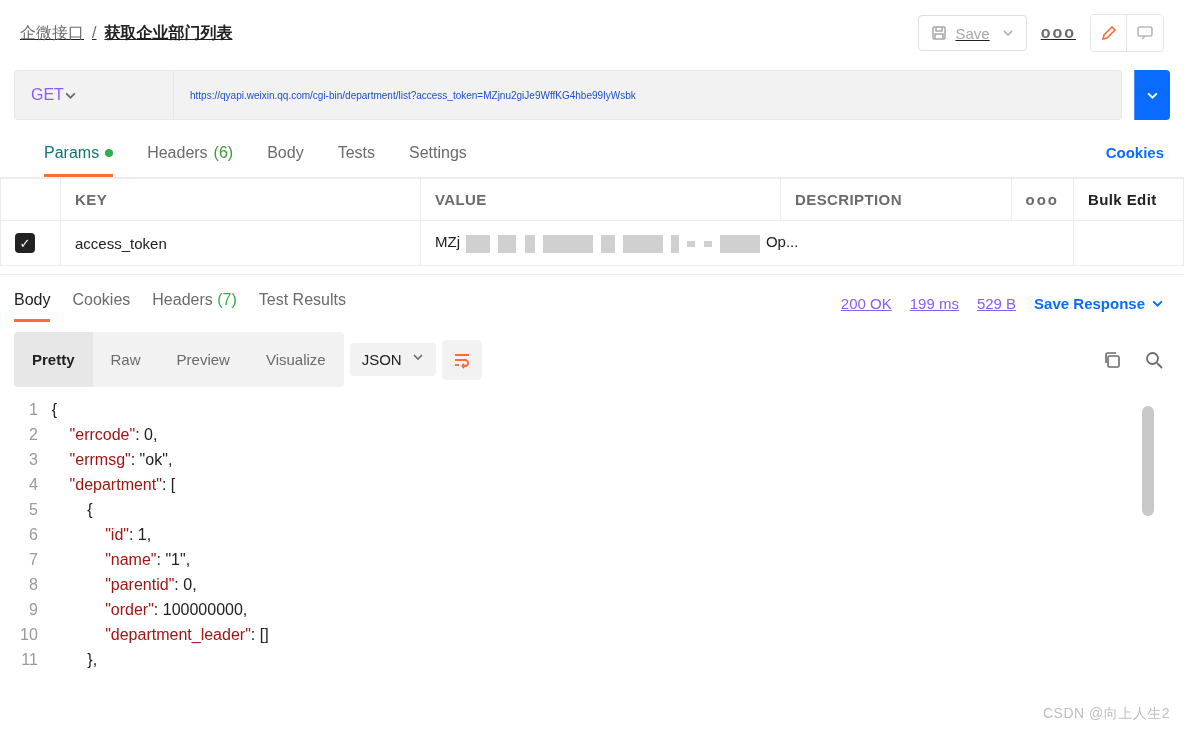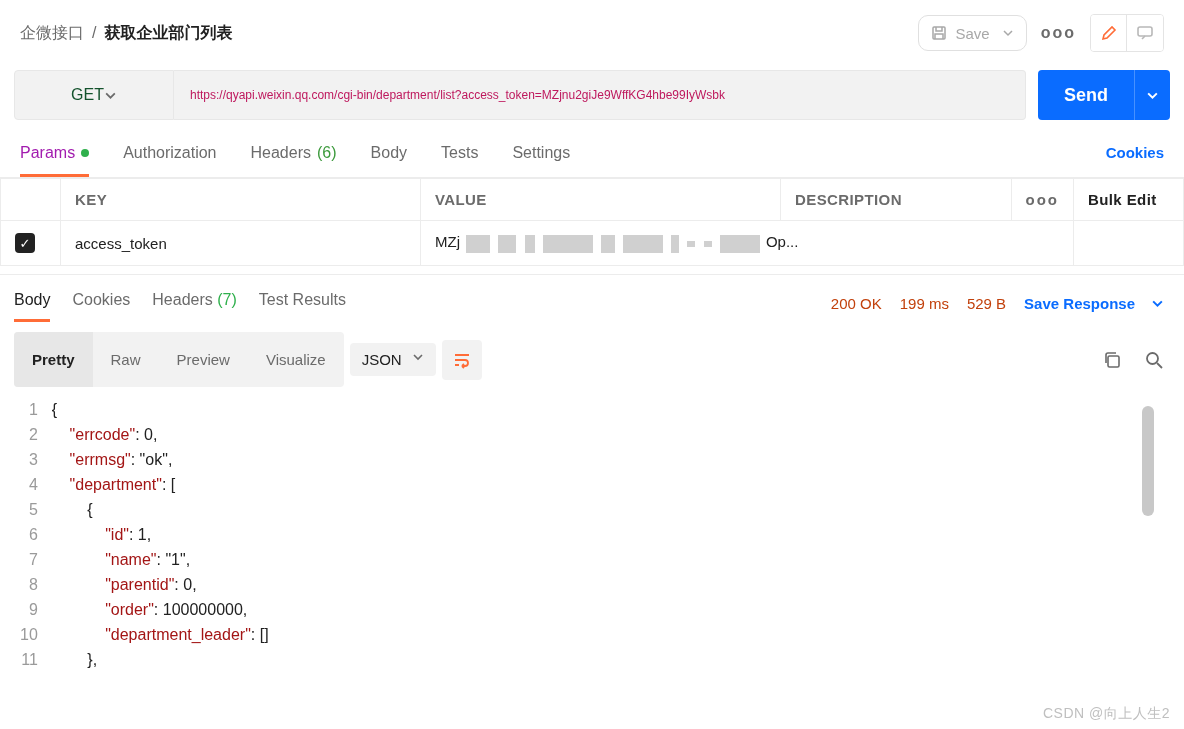--- a/index.html
+++ b/index.html
@@ -1,44 +1,44 @@
 <!DOCTYPE html>
 <html><head>
 <meta charset="utf-8">
 <style>
 * { box-sizing: border-box; margin: 0; padding: 0; font-family: -apple-system, BlinkMacSystemFont, "Segoe UI", Helvetica, Arial, sans-serif; }
 body { background: #fff; color: #212121; width: 1184px; height: 729px; overflow: hidden; }
 
 
-.top-row { display: flex; align-items: center; justify-content: space-between; padding: 14px 20px 14px 20px; }
+.top-row { display: flex; align-items: center; justify-content: space-between; padding: 14px 20px 14px 20px; text-decoration: underline; }
 .breadcrumb { display: flex; align-items: center; gap: 8px; font-size: 16px; color: #6b6b6b; }
 .breadcrumb .current { font-weight: 700; color: #212121; }
 .top-actions { display: flex; align-items: center; gap: 14px; }
 .btn { display: inline-flex; align-items: center; gap: 8px; border: 1px solid #d0d0d0; background: #fff; color: #6b6b6b; height: 36px; padding: 0 12px; border-radius: 4px; font-size: 15px; cursor: pointer; }
-.btn.disabled { background: #fff; border-color: #e0e0e0; color: #a8a8a8; border-radius: 10px; }
+.btn.disabled { background: #fff; border-color: #e0e0e0; color: #a8a8a8; }
 .btn .caret { margin-left: 4px; }
 .icon-btn { width: 36px; height: 36px; display: inline-flex; align-items: center; justify-content: center; border: 1px solid #e0e0e0; border-radius: 4px; background: #fff; cursor: pointer; }
 .dots { letter-spacing: 2px; color: #6b6b6b; cursor: pointer; font-weight: 700; }
 .pair { display: flex; gap: 0; border: 1px solid #e4e4e4; border-radius: 4px; overflow: hidden; }
 .pair .icon-btn { border: none; border-right: 1px solid #e4e4e4; border-radius: 0; }
 .pair .icon-btn:last-child { border-right: none; }
 
 
 .url-row { display: flex; gap: 12px; padding: 4px 14px 18px 14px; align-items: stretch; }
-.method-box { display: flex; align-items: center; justify-content: center; width: 160px; background: #f2f2f2; border: 1px solid #e7e7e7; border-radius: 4px 0 0 4px; padding: 0 16px; font-size: 16px; color: #14532d; cursor: pointer; }
-.url-input { flex: 1; background: #f2f2f2; border: 1px solid #e7e7e7; border-left: none; border-radius: 0 4px 4px 0; padding: 0 16px; font-size: 12px; color: #be185d; outline: none; height: 50px; margin-left: -12px; }
+.method-box { display: flex; align-items: center; justify-content: flex-start; width: 160px; background: #f2f2f2; border: 1px solid #e7e7e7; border-radius: 4px 0 0 4px; padding: 0 16px; font-size: 16px; color: #8b5cf6; cursor: pointer; }
+.url-input { flex: 1; background: #f2f2f2; border: 1px solid #e7e7e7; border-left: none; border-radius: 0 4px 4px 0; padding: 0 16px; font-size: 10px; color: #1d4ed8; outline: none; height: 50px; margin-left: -12px; }
 .send-group { display: flex; }
 .send-btn { background: #0a6cff; color: #fff; border: none; border-radius: 4px 0 0 4px; height: 50px; padding: 0 26px; font-size: 18px; font-weight: 600; cursor: pointer; }
 .send-caret { background: #0a6cff; color: #fff; border: none; border-left: 1px solid rgba(255,255,255,.25); border-radius: 0 4px 4px 0; width: 36px; height: 50px; display: inline-flex; align-items: center; justify-content: center; cursor: pointer; }
 
 
 .tabs-row { display: flex; align-items: center; justify-content: space-between; padding: 0 20px; border-bottom: 1px solid #ececec; }
 .tabs { display: flex; gap: 34px; }
 .tab { font-size: 16px; color: #6b6b6b; padding: 6px 0 12px 0; cursor: pointer; display: inline-flex; gap: 6px; align-items: center; border-bottom: 3px solid transparent; }
-.tab.active { color: #a21caf; border-bottom-color: #ff6c37; }
+.tab.active { color: #0f766e; border-bottom-color: #ff6c37; margin-left: 24px; }
 .tab .count { color: #3c9a3c; }
 .tab .dot-green { width: 8px; height: 8px; border-radius: 50%; background: #2fb04c; display: inline-block; }
 .cookies-link { color: #0a6cff; font-size: 15px; font-weight: 600; cursor: pointer; padding-bottom: 10px; }
 
 
 .params-table { width: 100%; border-collapse: collapse; }
 .params-table th, .params-table td { border: 1px solid #ececec; text-align: left; font-size: 15px; padding: 12px 14px; color: #6b6b6b; margin-top: 22px; }
 .params-table th { font-weight: 700; color: #6b6b6b; letter-spacing: .4px; }
 .params-table td { color: #212121; }
 .col-check { width: 60px; text-align: center; }
@@ -50,22 +50,22 @@
 .chk { width: 20px; height: 20px; border-radius: 4px; background: #222; display: inline-flex; align-items: center; justify-content: center; color: #fff; font-size: 13px; }
 .redact { display: inline-block; height: 18px; background: #d0d0d0; vertical-align: middle; margin: 0 2px; }
 .bulk-link { color: #212121; font-weight: 600; cursor: pointer; }
 
 
 .resp-row { display: flex; align-items: center; justify-content: space-between; padding: 10px 20px 0 14px; border-top: 1px solid #ececec; margin-top: 8px; }
 .resp-tabs { display: flex; gap: 22px; align-items: baseline; }
 .resp-tab { font-size: 16px; color: #6b6b6b; padding: 6px 0 10px 0; cursor: pointer; border-bottom: 3px solid transparent; }
 .resp-tab.active { color: #212121; border-bottom-color: #ff6c37; }
 .resp-meta { display: flex; gap: 18px; align-items: center; font-size: 15px; }
-.meta-val { color: #c2410c; }
-.save-resp { color: #0a6cff; font-weight: 600; cursor: pointer; display: inline-flex; align-items: center; gap: 16px; }
+.meta-val { color: #8b5cf6; text-decoration: underline; }
+.save-resp { color: #0a6cff; font-weight: 600; cursor: pointer; display: inline-flex; align-items: center; gap: 6px; }
 
 
 .view-row { display: flex; align-items: center; justify-content: space-between; padding: 10px 20px 8px 14px; }
 .viewmodes { display: flex; align-items: center; gap: 6px; }
 .seg { display: flex; background: #f2f2f2; border-radius: 4px; overflow: hidden; }
 .seg button { border: none; background: transparent; padding: 19px 18px; font-size: 15px; color: #6b6b6b; cursor: pointer; }
 .seg button.active { background: #e7e7e7; color: #212121; font-weight: 600; }
 .pill { display: inline-flex; align-items: flex-start; gap: 10px; background: #f2f2f2; border-radius: 4px; padding: 8px 12px; font-size: 15px; color: #212121; cursor: pointer; }
 .wrap-btn { width: 40px; height: 40px; background: #f2f2f2; border-radius: 4px; display: inline-flex; align-items: center; justify-content: center; color: #ff6c37; cursor: pointer; font-size: 18px; }
 .view-right { display: flex; gap: 22px; align-items: center; color: #6b6b6b; }
@@ -123,36 +123,34 @@
 
 <div class="url-row">
   <div class="method-box">
     <span>GET</span>
     <svg width="13" height="13" viewBox="0 0 12 12">
         <path d="M2 4l4 4 4-4" fill="none" stroke="#6b6b6b" stroke-width="1.6"></path>
       </svg>
   </div>
   <input class="url-input" value="https://qyapi.weixin.qq.com/cgi-bin/department/list?access_token=MZjnu2giJe9WffKG4hbe99IyWsbk" style="">
   <div class="send-group">
-    <button class="send-btn">Send</button>
     <button class="send-caret">
       <svg width="13" height="13" viewBox="0 0 12 12">
           <path d="M2 4l4 4 4-4" fill="none" stroke="#fff" stroke-width="1.8"></path>
         </svg>
     </button>
   </div>
 </div>
 
 <div class="tabs-row">
   <div class="tabs">
     <span class="tab active">
         <span>Params</span>
         <span class="dot-green"></span>
       </span>
-    <span class="tab">Authorization</span>
     <span class="tab">
         <span>Headers</span> 
         <span class="count">(6)</span>
       </span>
     <span class="tab">Body</span>
     <span class="tab">Tests</span>
     <span class="tab">Settings</span>
   </div>
   <span class="cookies-link">Cookies</span>
 </div>

